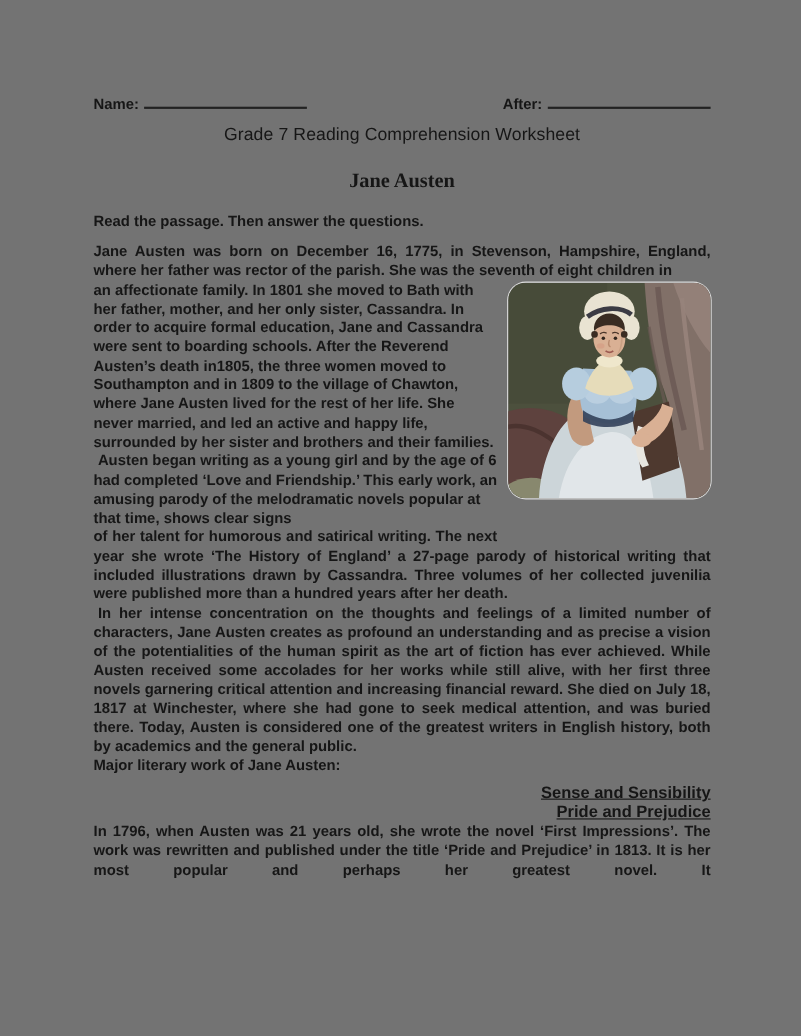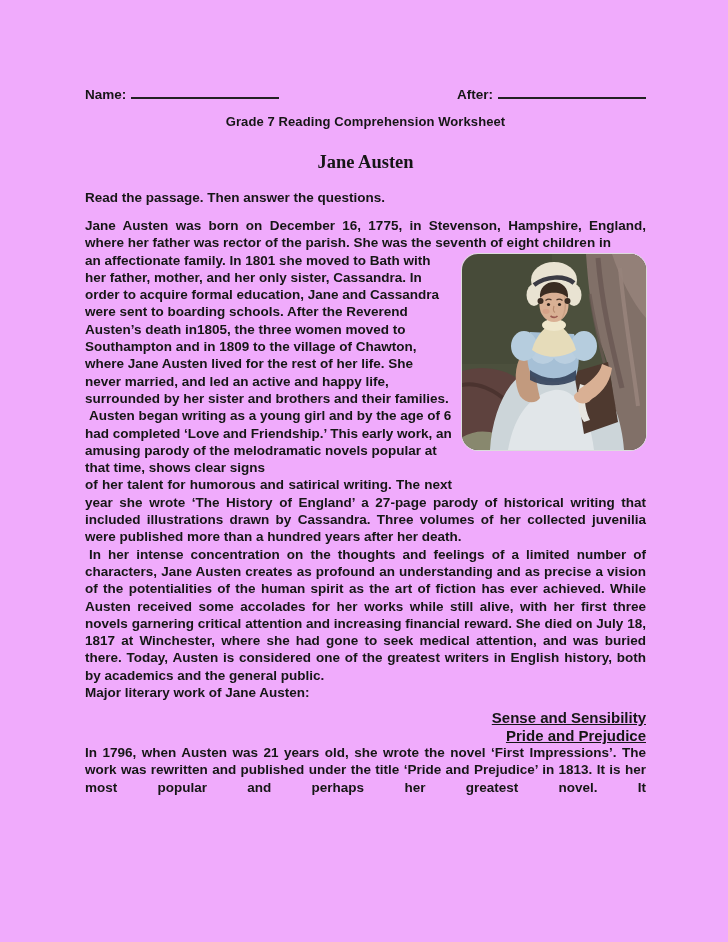--- a/index.html
+++ b/index.html
@@ -1,19 +1,19 @@
 <!DOCTYPE html>
 <html><head>
 <meta charset="utf-8">
 <style>
   html,body{margin:0;padding:0;background:#ffffff;}
   .page{
     position:relative;
     width:728px;height:942px;
-    background:#f0abfc;
+    background:#737373;
     font-family:"Liberation Sans", sans-serif;
     color:#161616;
     overflow:hidden;
   }
   .content{
     position:absolute;
     left:85px;top:85px;
     width:561px;
   }
   
@@ -27,22 +27,22 @@
   }
   .blank-line{
     display:inline-block;
     width:148px;height:12px;
     border-bottom:2px solid #222;
     margin-left:5px;
   }
   .title{
     margin:0;
     text-align:center;
-    font-size:13px;
-    font-weight:bold;
+    font-size:16px;
+    font-weight:normal;
     letter-spacing:0.1px;
   }
   .subtitle{
     margin:23px 0 17px 0;
     text-align:center;
     font-family:"Liberation Serif", serif;
     font-size:18.5px;
     font-weight:bold;
   }
   .instructions{

